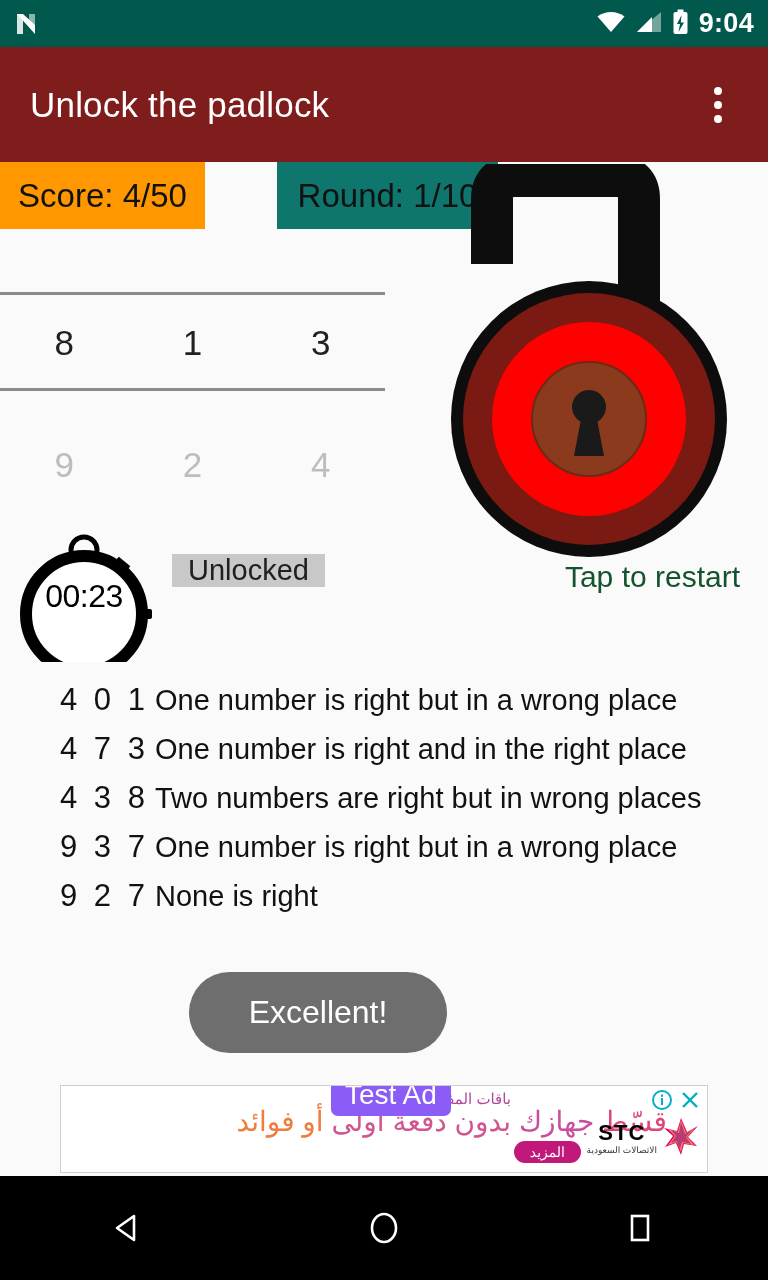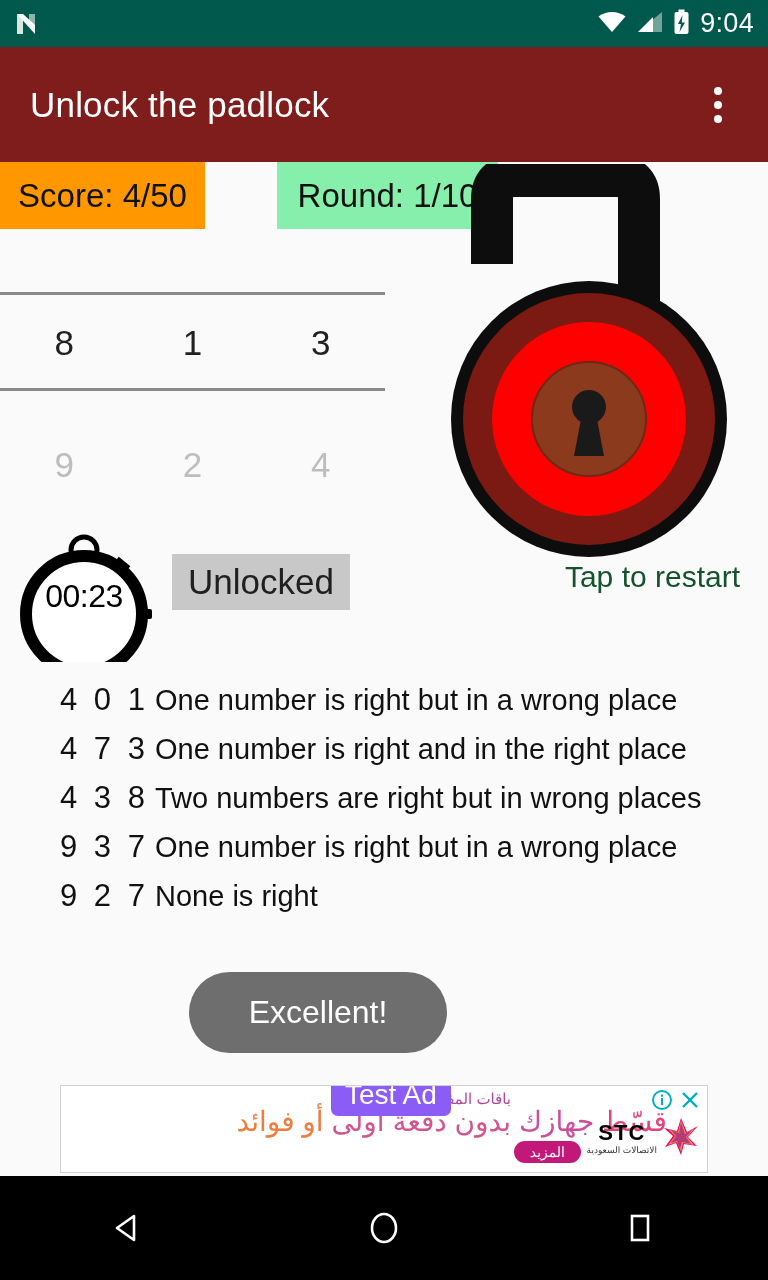--- a/index.html
+++ b/index.html
@@ -15,21 +15,21 @@
   .statusbar {
     height:47px; background:#00594c;
     display:flex; align-items:center;
     padding:0 14px; color:#ffffff;
   }
   .sb-logo { width:26px; height:26px; position:relative; }
   .sb-logo svg { display:block; }
   .sb-spacer { flex:1; }
   .sb-icons { display:flex; align-items:center; gap:9px; }
   .sb-time {
-    font-size:27px; font-weight:400; color:#fff;
+    font-size:27px; font-weight:700; color:#fff;
     margin-left:10px; letter-spacing:0.3px;
   }
 
   
   .appbar {
     height:115px; background:#7f1d1d;
     display:flex; align-items:center;
     padding:0 30px; position:relative;
   }
   .appbar-title {
@@ -78,21 +78,21 @@
   .stopwatch { position:absolute; left:14px; top:0; width:140px; height:140px; }
   .sw-text {
     position:absolute; left:14px; top:0; width:140px; height:140px;
     display:flex; align-items:center; justify-content:center;
     font-size:32px; color:#000; letter-spacing:-0.5px;
     padding-top:8px;
   }
   .unlocked-badge {
     position:absolute; left:172px; top:32px;
     background:#c8c8c8; color:#202020;
-    font-size:35px; padding:8px 16px;
+    font-size:29px; padding:0 16px;
   }
 
   
   .guesses { position:absolute; left:0; top:520px; width:768px; }
   .grow { display:flex; align-items:baseline; height:49px; }
   .gnum {
     width:155px; padding-left:60px;
     font-size:31px; color:#111; letter-spacing:4px;
   }
   .ghint { font-size:29px; color:#111; }
@@ -241,21 +241,21 @@
       </div>
       <div class="pcol">
         <div class="pval dim">4</div>
       </div>
     </div>
   </div>
 
   <div style="position:absolute;left:0;top:0;width:522px;height:67px;display:flex;gap:32px;">
     <div style="width:205px;background:#FF9800;display:flex;align-items:center;justify-content:center;font-size:33px;color:#111;">Score: 4/50</div>
     <div style="width:8px;"></div>
-    <div style="width:221px;background:#86efac;display:flex;align-items:center;justify-content:center;font-size:33px;color:#111;">Round: 1/10</div>
+    <div style="width:221px;background:#0f766e;display:flex;align-items:center;justify-content:center;font-size:33px;color:#111;">Round: 1/10</div>
   </div>
 
   <div class="padlock">
     <svg width="330" height="420" viewBox="0 0 330 420">
 
       <path d="M68 100 L68 35 Q68 12 91 12 L192 12 Q215 12 215 35 L215 250" fill="none" stroke="#0D0D0D" stroke-width="42" stroke-linecap="butt"></path>
 
       <circle cx="165" cy="255" r="138" fill="#0D0D0D"></circle>
       <circle cx="165" cy="255" r="126" fill="#7A1A12"></circle>
       <circle cx="165" cy="255" r="97" fill="#FF0000"></circle>

